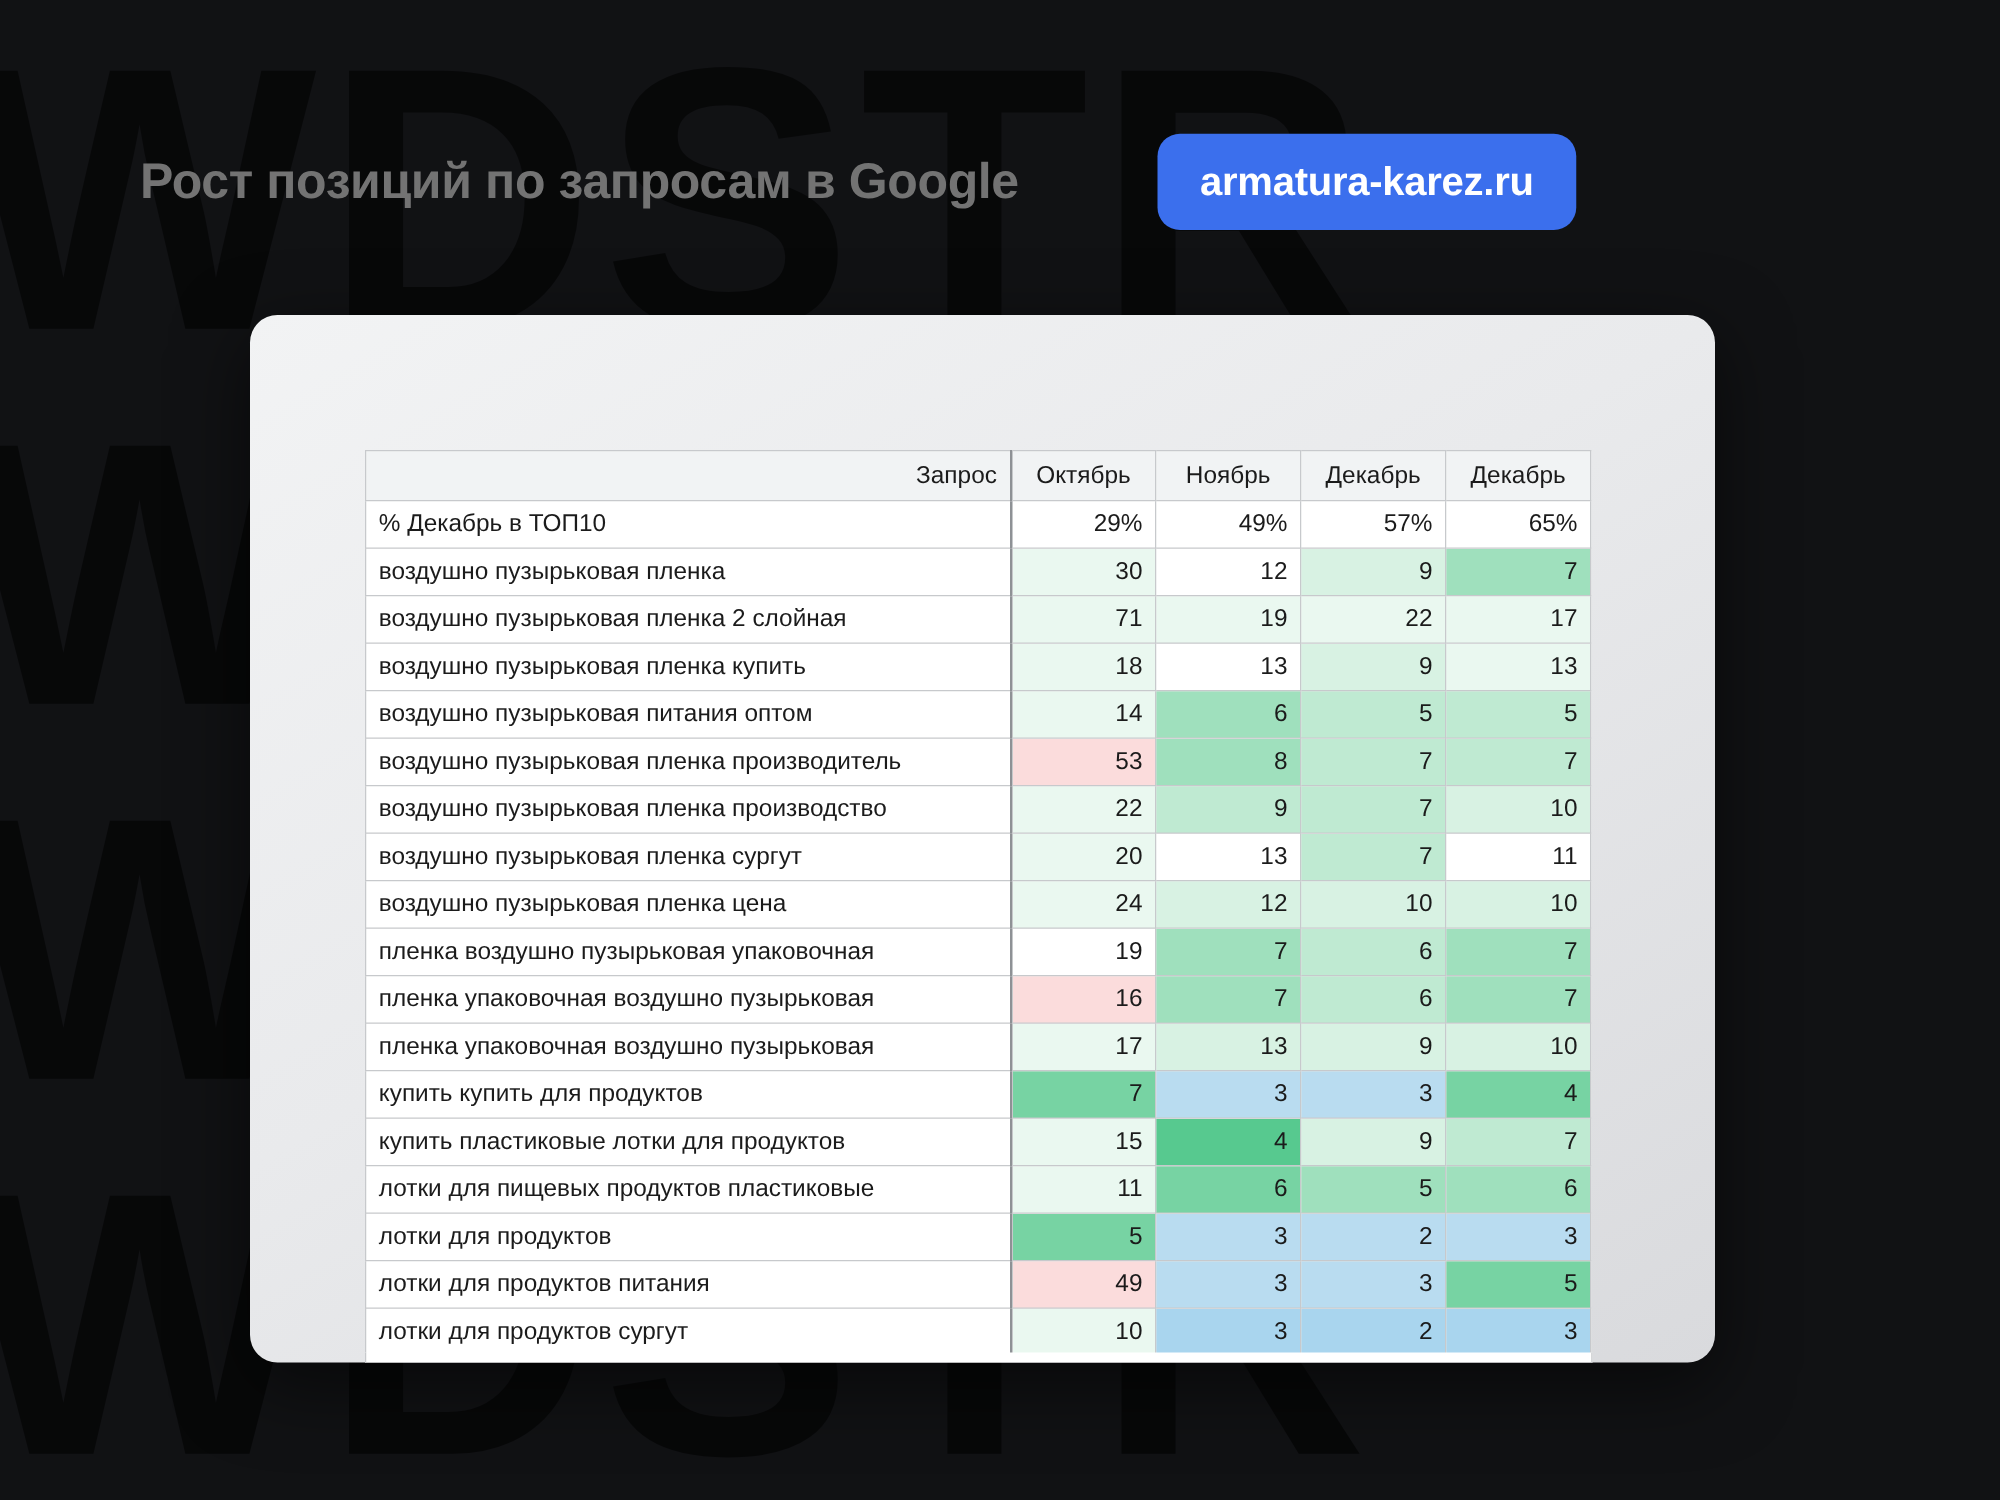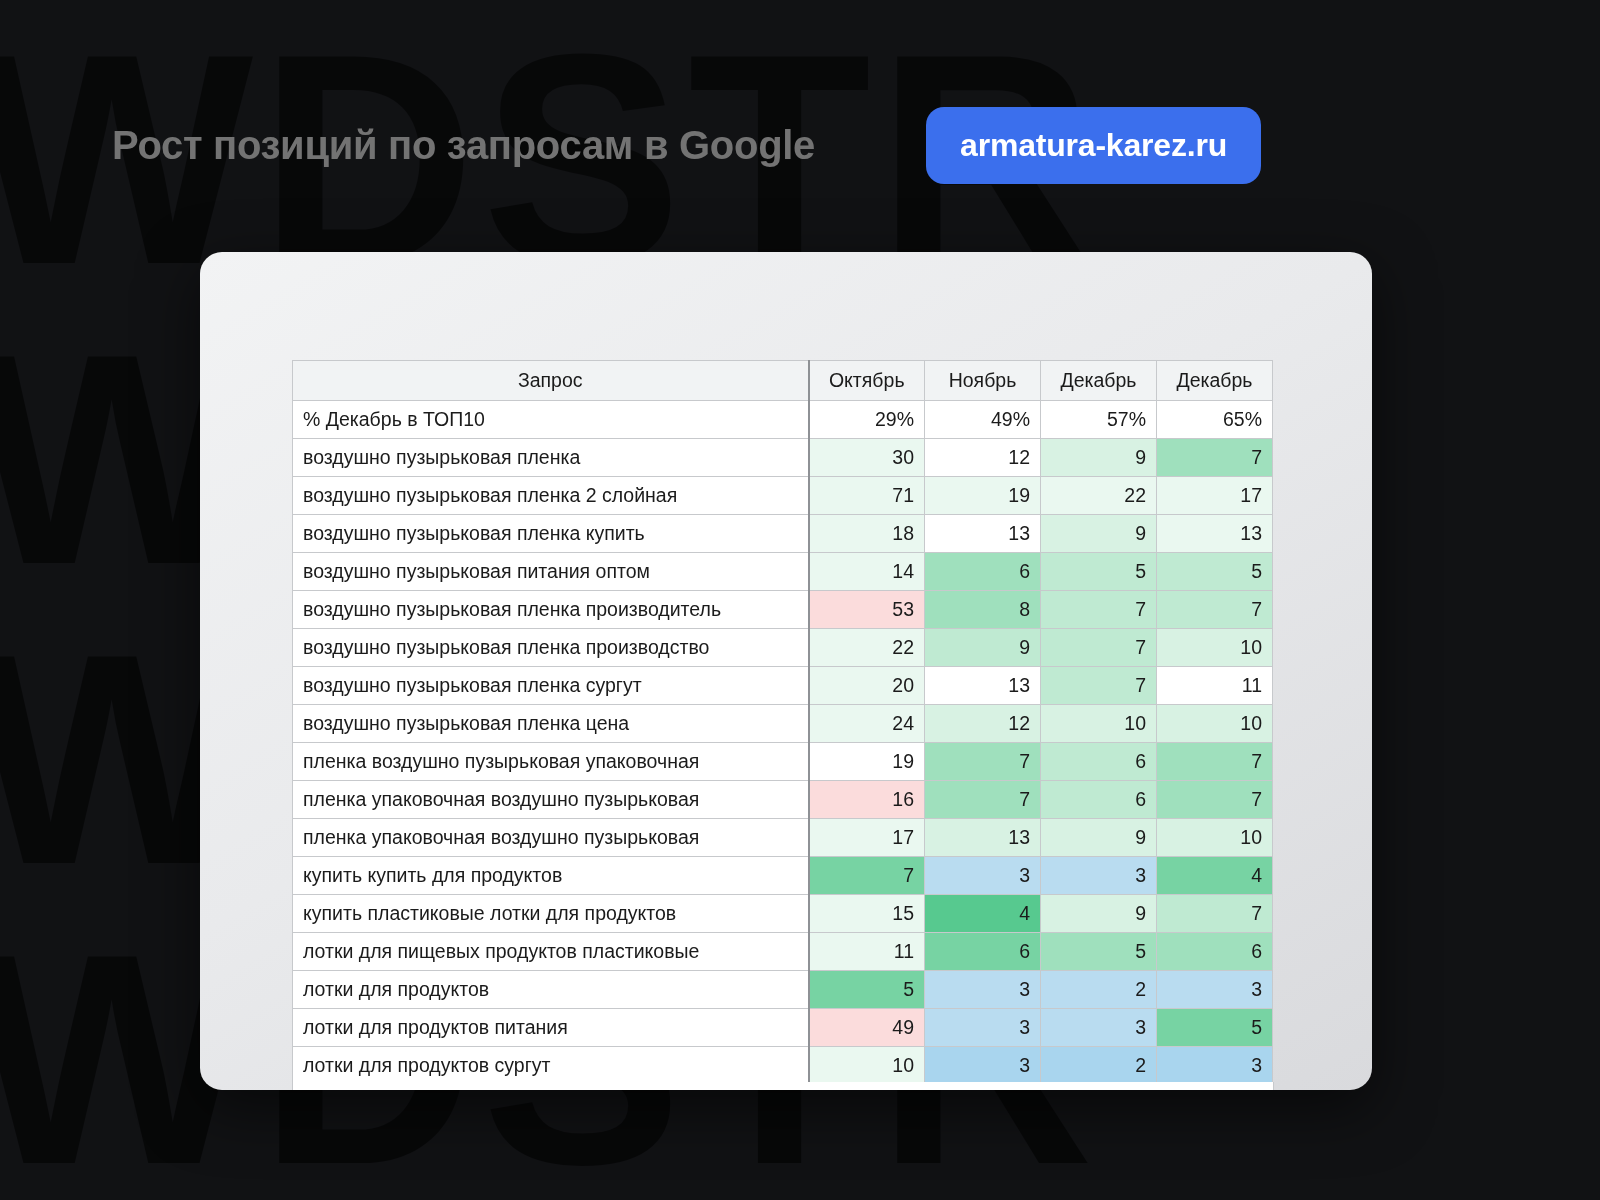--- a/index.html
+++ b/index.html
@@ -103,21 +103,21 @@
     border: 1px solid #c7c9cc;
     padding: 0 10px;
     height: 38px;
     box-sizing: border-box;
     overflow: hidden;
     white-space: nowrap;
   }
   table.sheet thead th {
     background: #f1f3f4;
     font-weight: normal;
-    text-align: center;
+    text-align: right;
     height: 40px;
   }
   table.sheet thead th.num { text-align: center; }
   col.c-query  { width: 516px; }
   col.c-month  { width: 116px; }
 
   td.q {
     text-align: left;
     background: #ffffff;
   }

